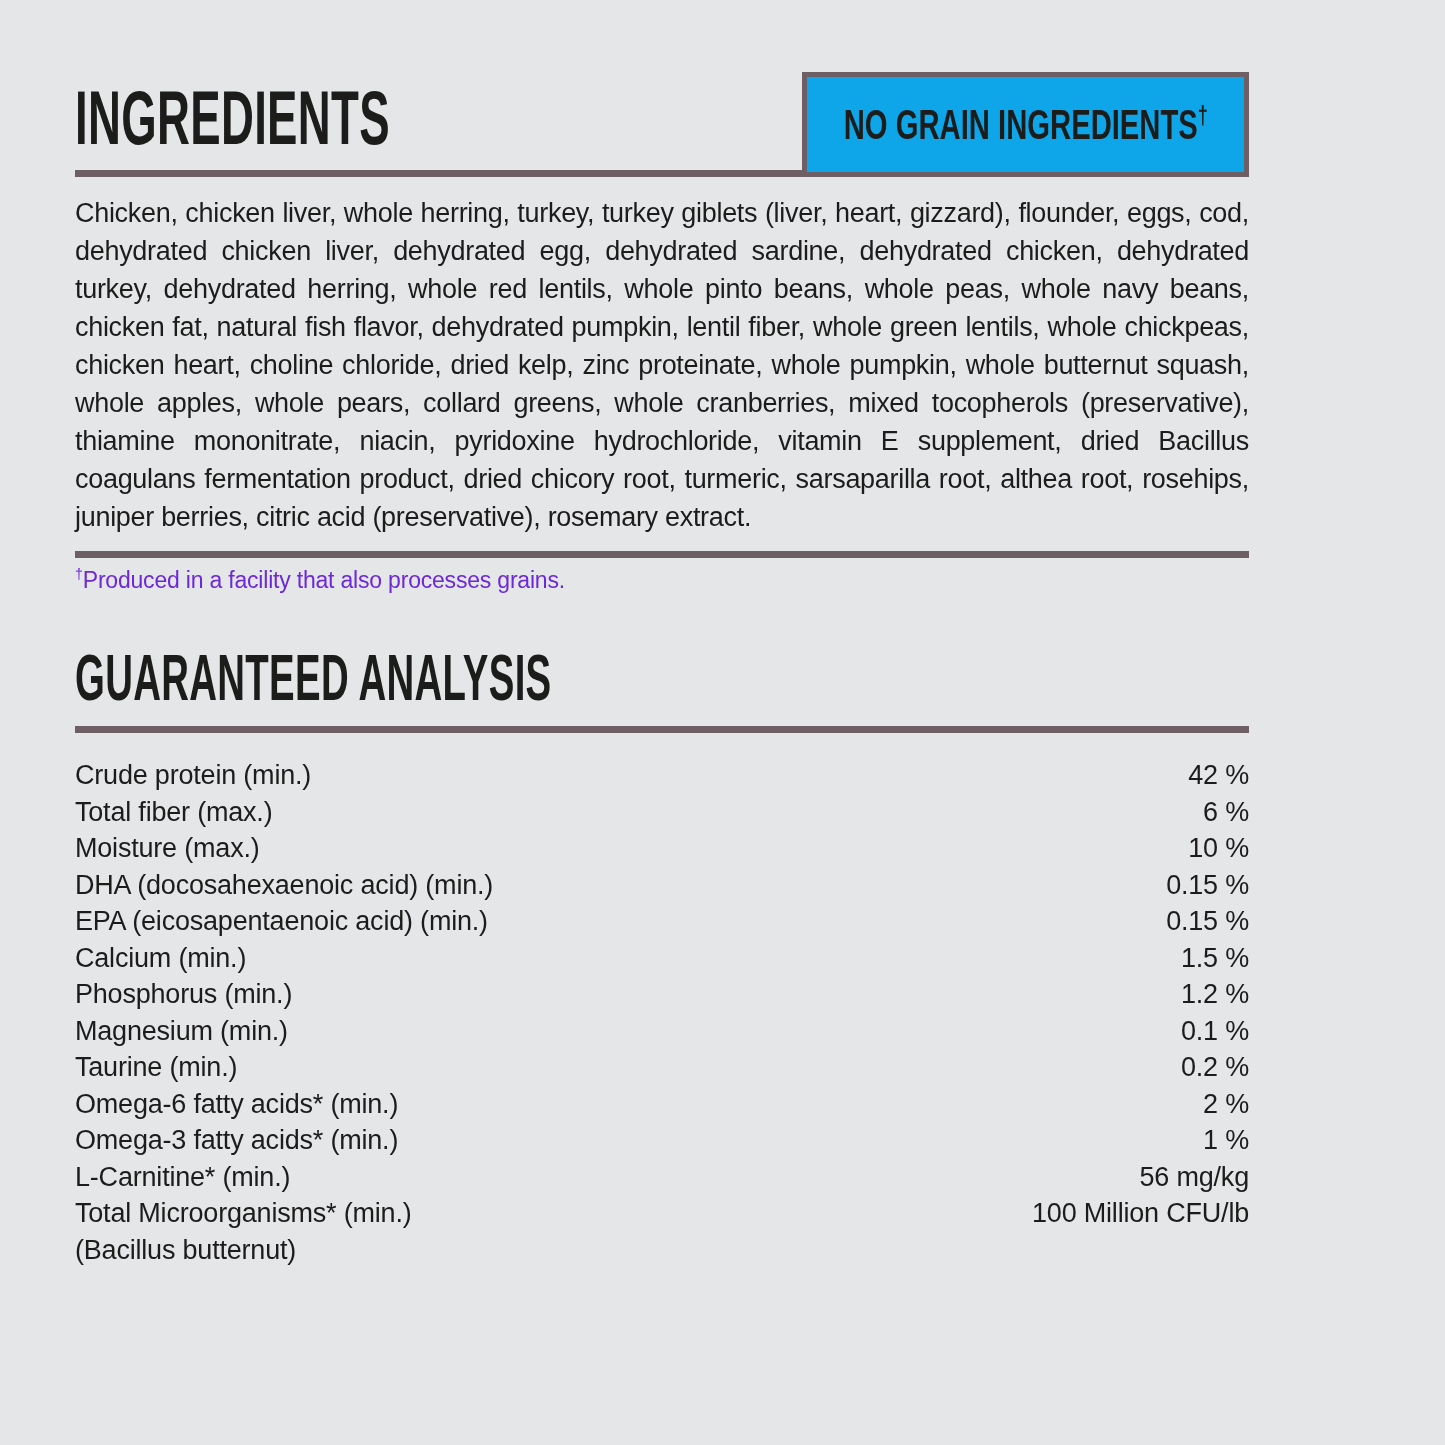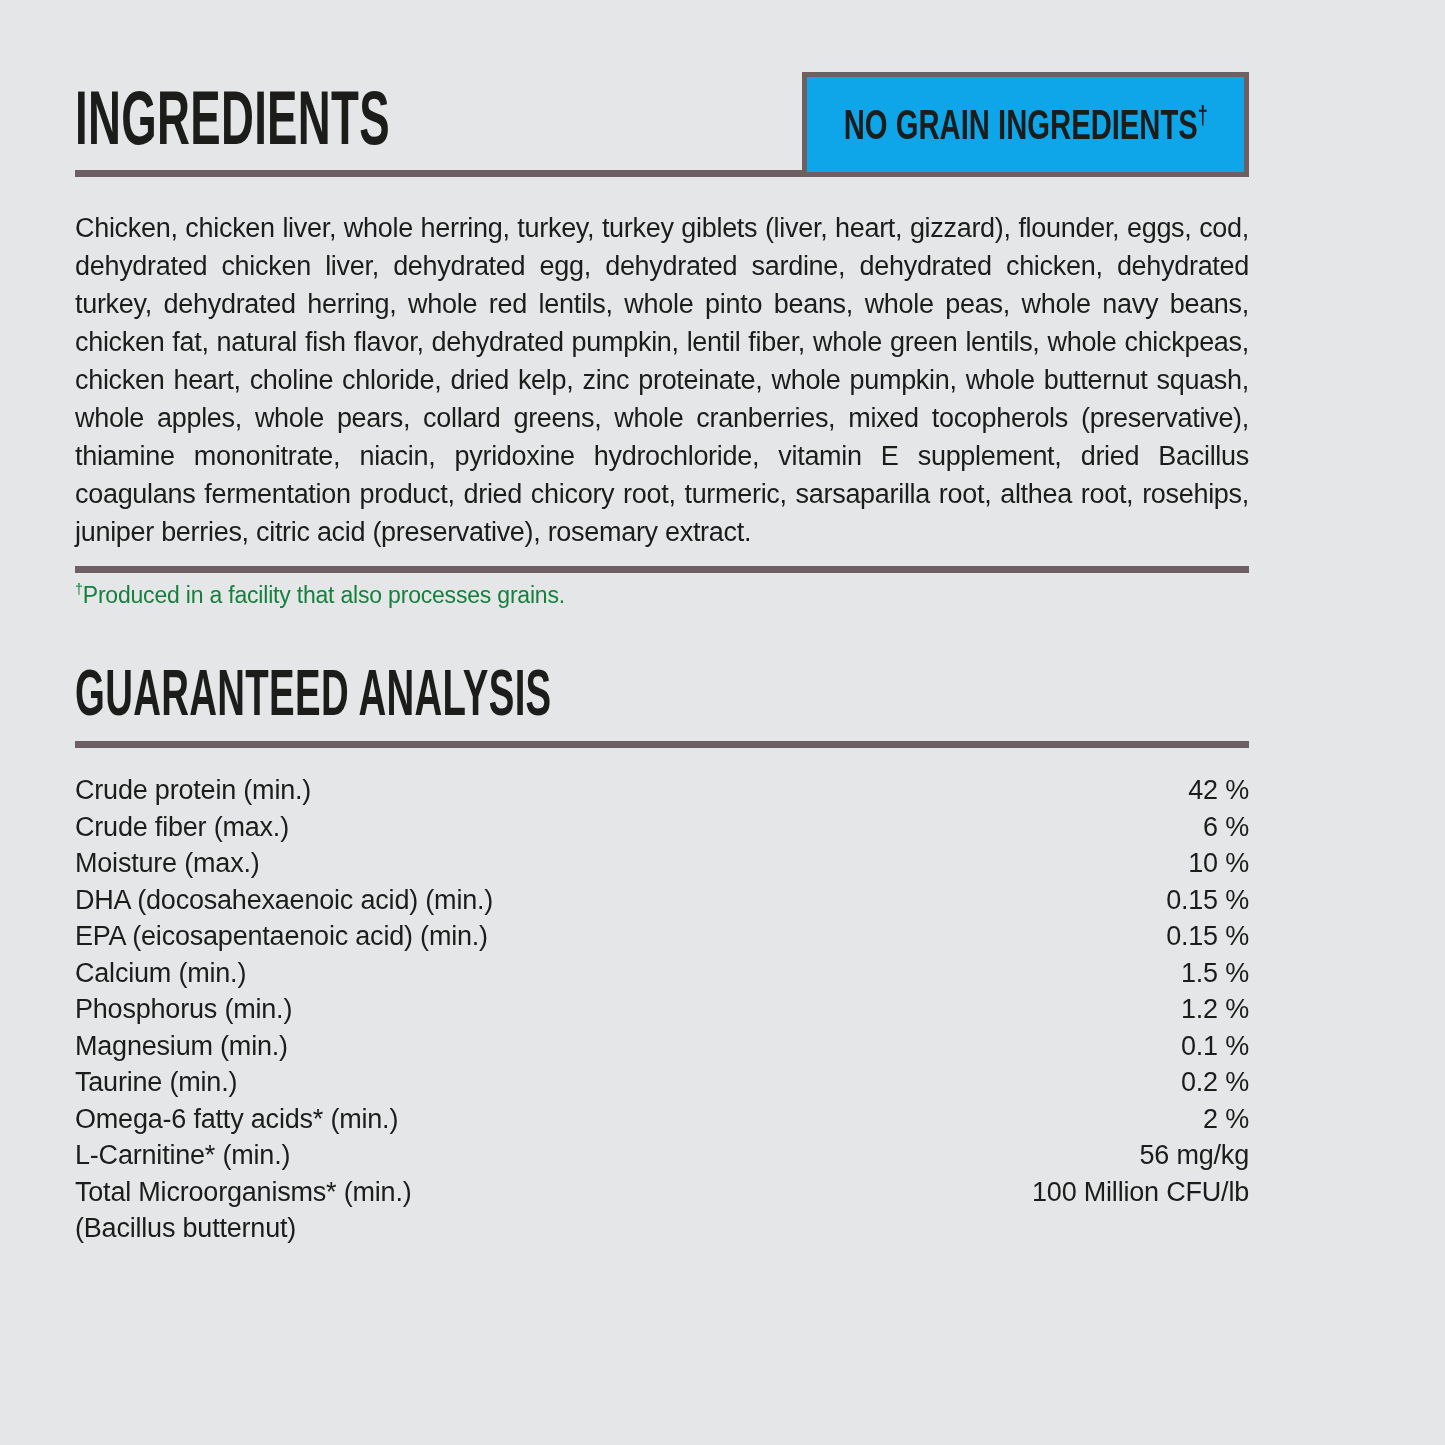--- a/index.html
+++ b/index.html
@@ -73,37 +73,37 @@
     font-weight: bold;
   }
   .badge-text sup, .footnote sup {
     font-size: 62%;
     vertical-align: super;
     line-height: 0;
   }
 
   
   .ingredients-body {
-    margin: 32px 73px 0 75px;
+    margin: 17px 73px 0 75px;
     font-size: 27px;
     line-height: 38px;
     text-align: justify;
     letter-spacing: -0.3px;
   }
 
   .body-rule {
     margin: 15px 73px 0 75px;
     height: 7px;
     background: #6e5f64;
   }
 
   .footnote {
     margin: 9px 73px 0 75px;
     font-size: 23px;
-    color: #15803d;
+    color: #6d28d9;
     letter-spacing: -0.2px;
   }
 
   
   .ga-heading {
     margin: 52px 73px 0 75px;
     font-size: 64px;
     line-height: 1;
     font-weight: bold;
   }
@@ -153,21 +153,21 @@
     <span class="condense">GUARANTEED ANALYSIS</span>
   </h2>
   <div class="ga-rule"></div>
 
   <div class="analysis-table">
     <div class="analysis-row">
       <span class="analysis-label">Crude protein (min.)</span>
       <span class="analysis-value">42 %</span>
     </div>
     <div class="analysis-row">
-      <span class="analysis-label">Crude fiber (max.)</span>
+      <span class="analysis-label">Total fiber (max.)</span>
       <span class="analysis-value">6 %</span>
     </div>
     <div class="analysis-row">
       <span class="analysis-label">Moisture (max.)</span>
       <span class="analysis-value">10 %</span>
     </div>
     <div class="analysis-row">
       <span class="analysis-label">DHA (docosahexaenoic acid) (min.)</span>
       <span class="analysis-value">0.15 %</span>
     </div>
@@ -189,20 +189,24 @@
     </div>
     <div class="analysis-row">
       <span class="analysis-label">Taurine (min.)</span>
       <span class="analysis-value">0.2 %</span>
     </div>
     <div class="analysis-row">
       <span class="analysis-label">Omega-6 fatty acids* (min.)</span>
       <span class="analysis-value">2 %</span>
     </div>
     <div class="analysis-row">
+      <span class="analysis-label">Omega-3 fatty acids* (min.)</span>
+      <span class="analysis-value">1 %</span>
+    </div>
+    <div class="analysis-row">
       <span class="analysis-label">L-Carnitine* (min.)</span>
       <span class="analysis-value">56 mg/kg</span>
     </div>
     <div class="analysis-row">
       <span class="analysis-label">Total Microorganisms* (min.)</span>
       <span class="analysis-value">100 Million CFU/lb</span>
     </div>
     <div class="analysis-row">
       <span class="analysis-label">(Bacillus butternut)</span>
       <span class="analysis-value"></span>

